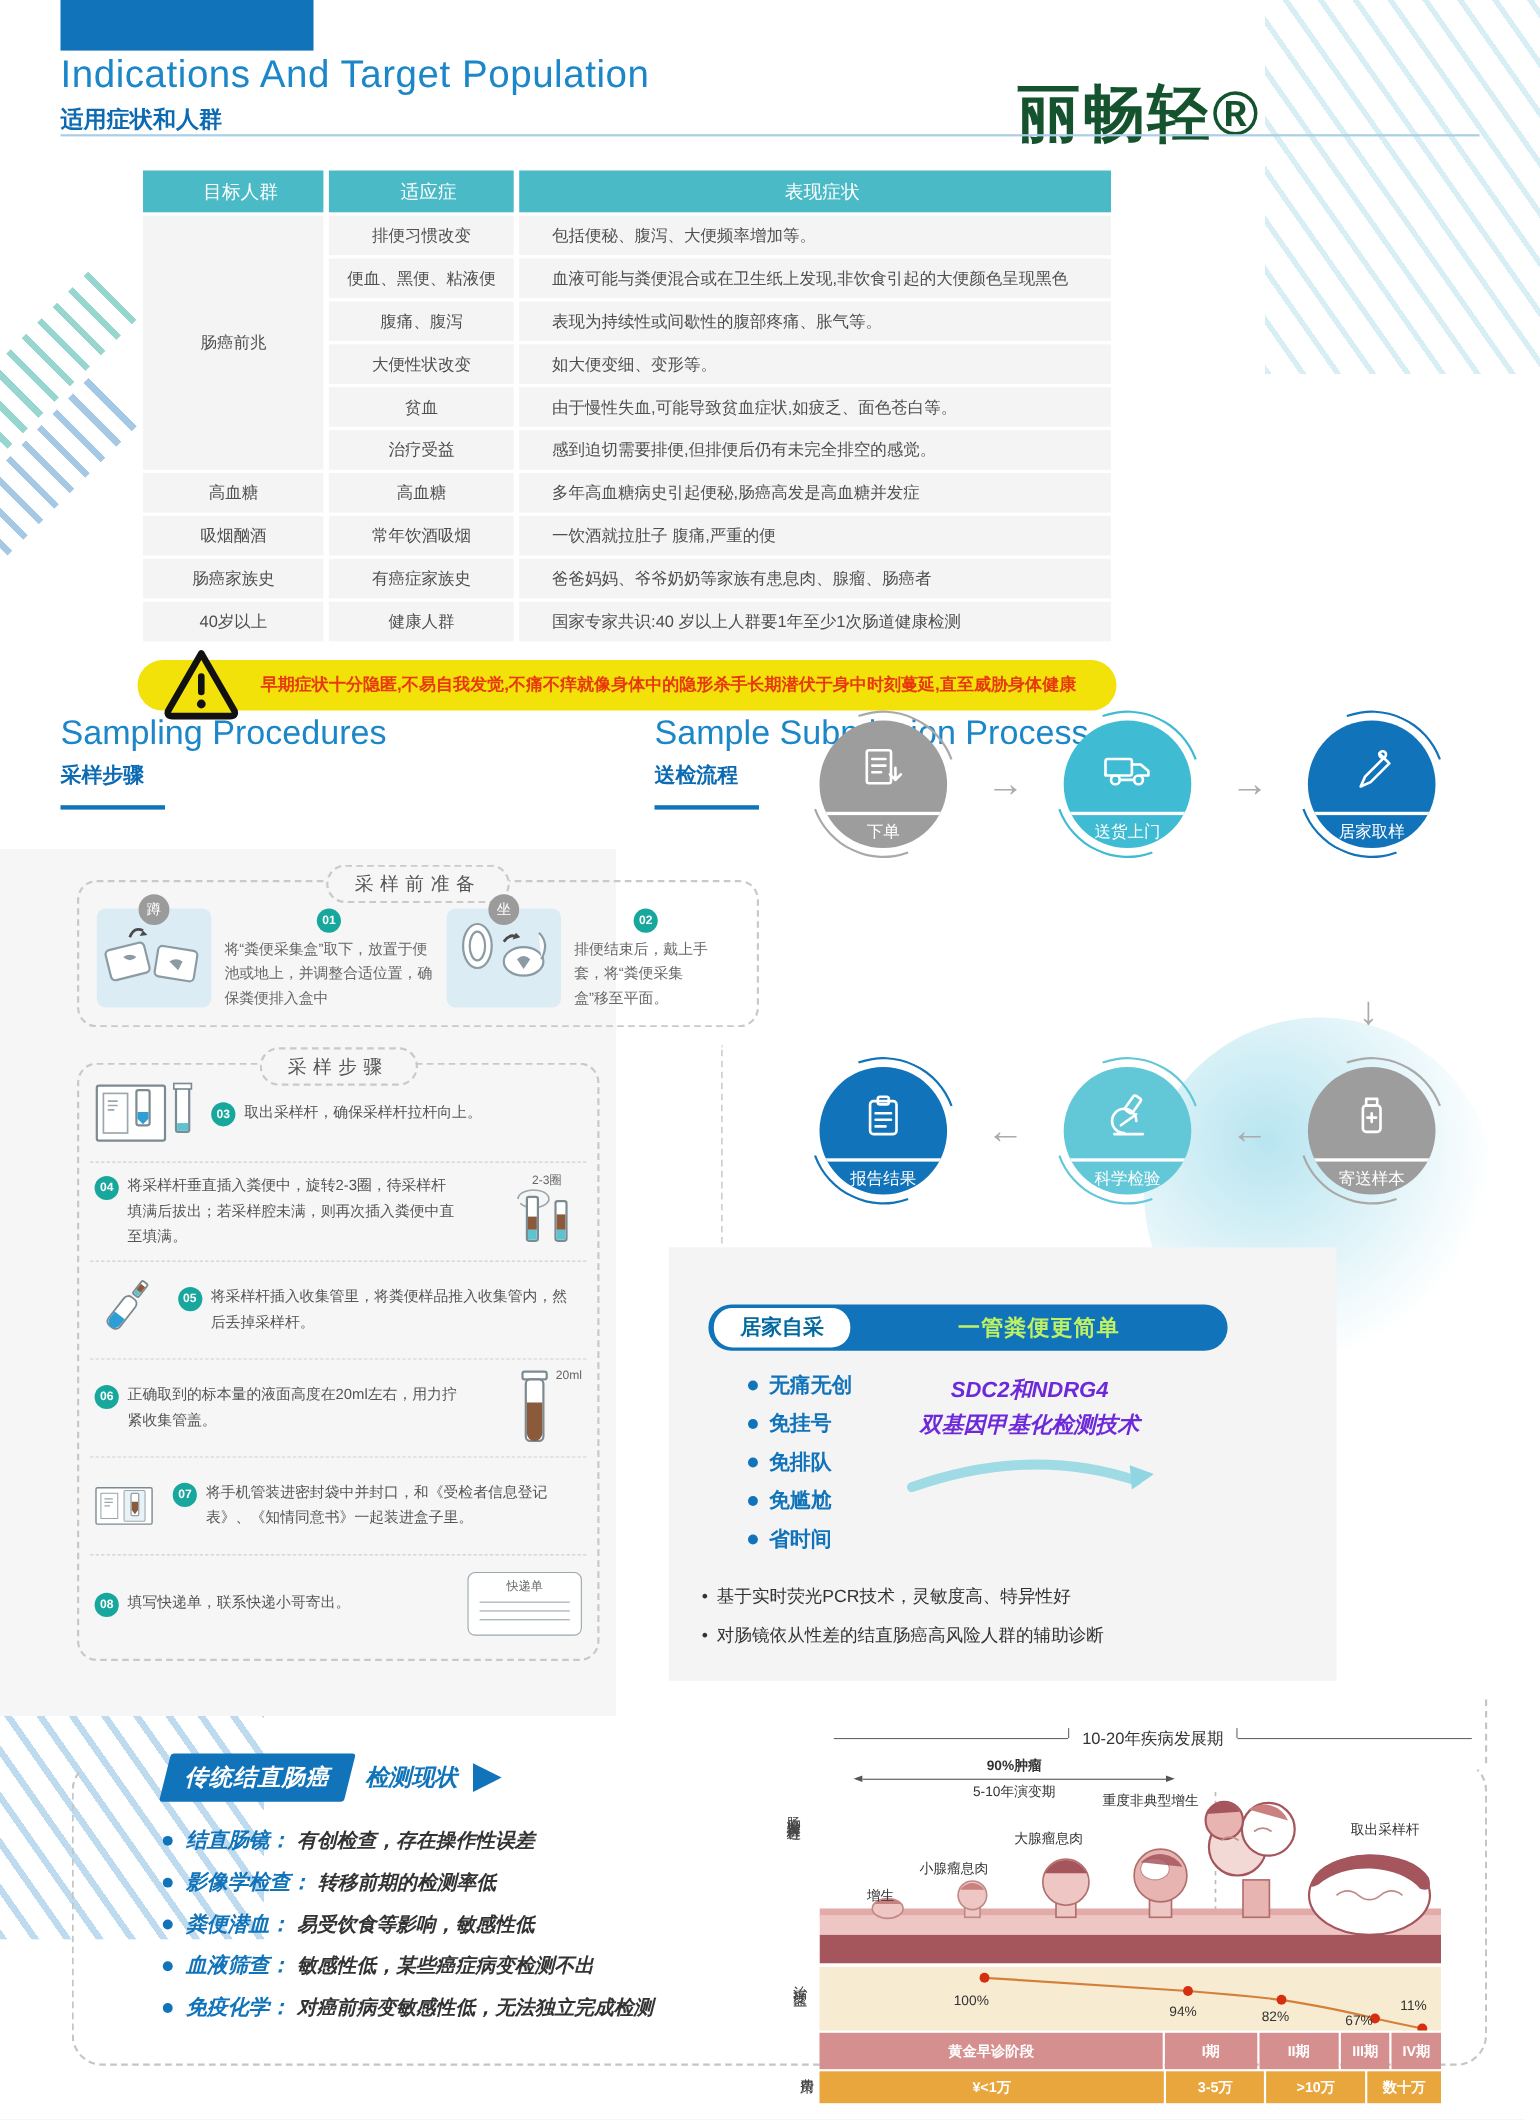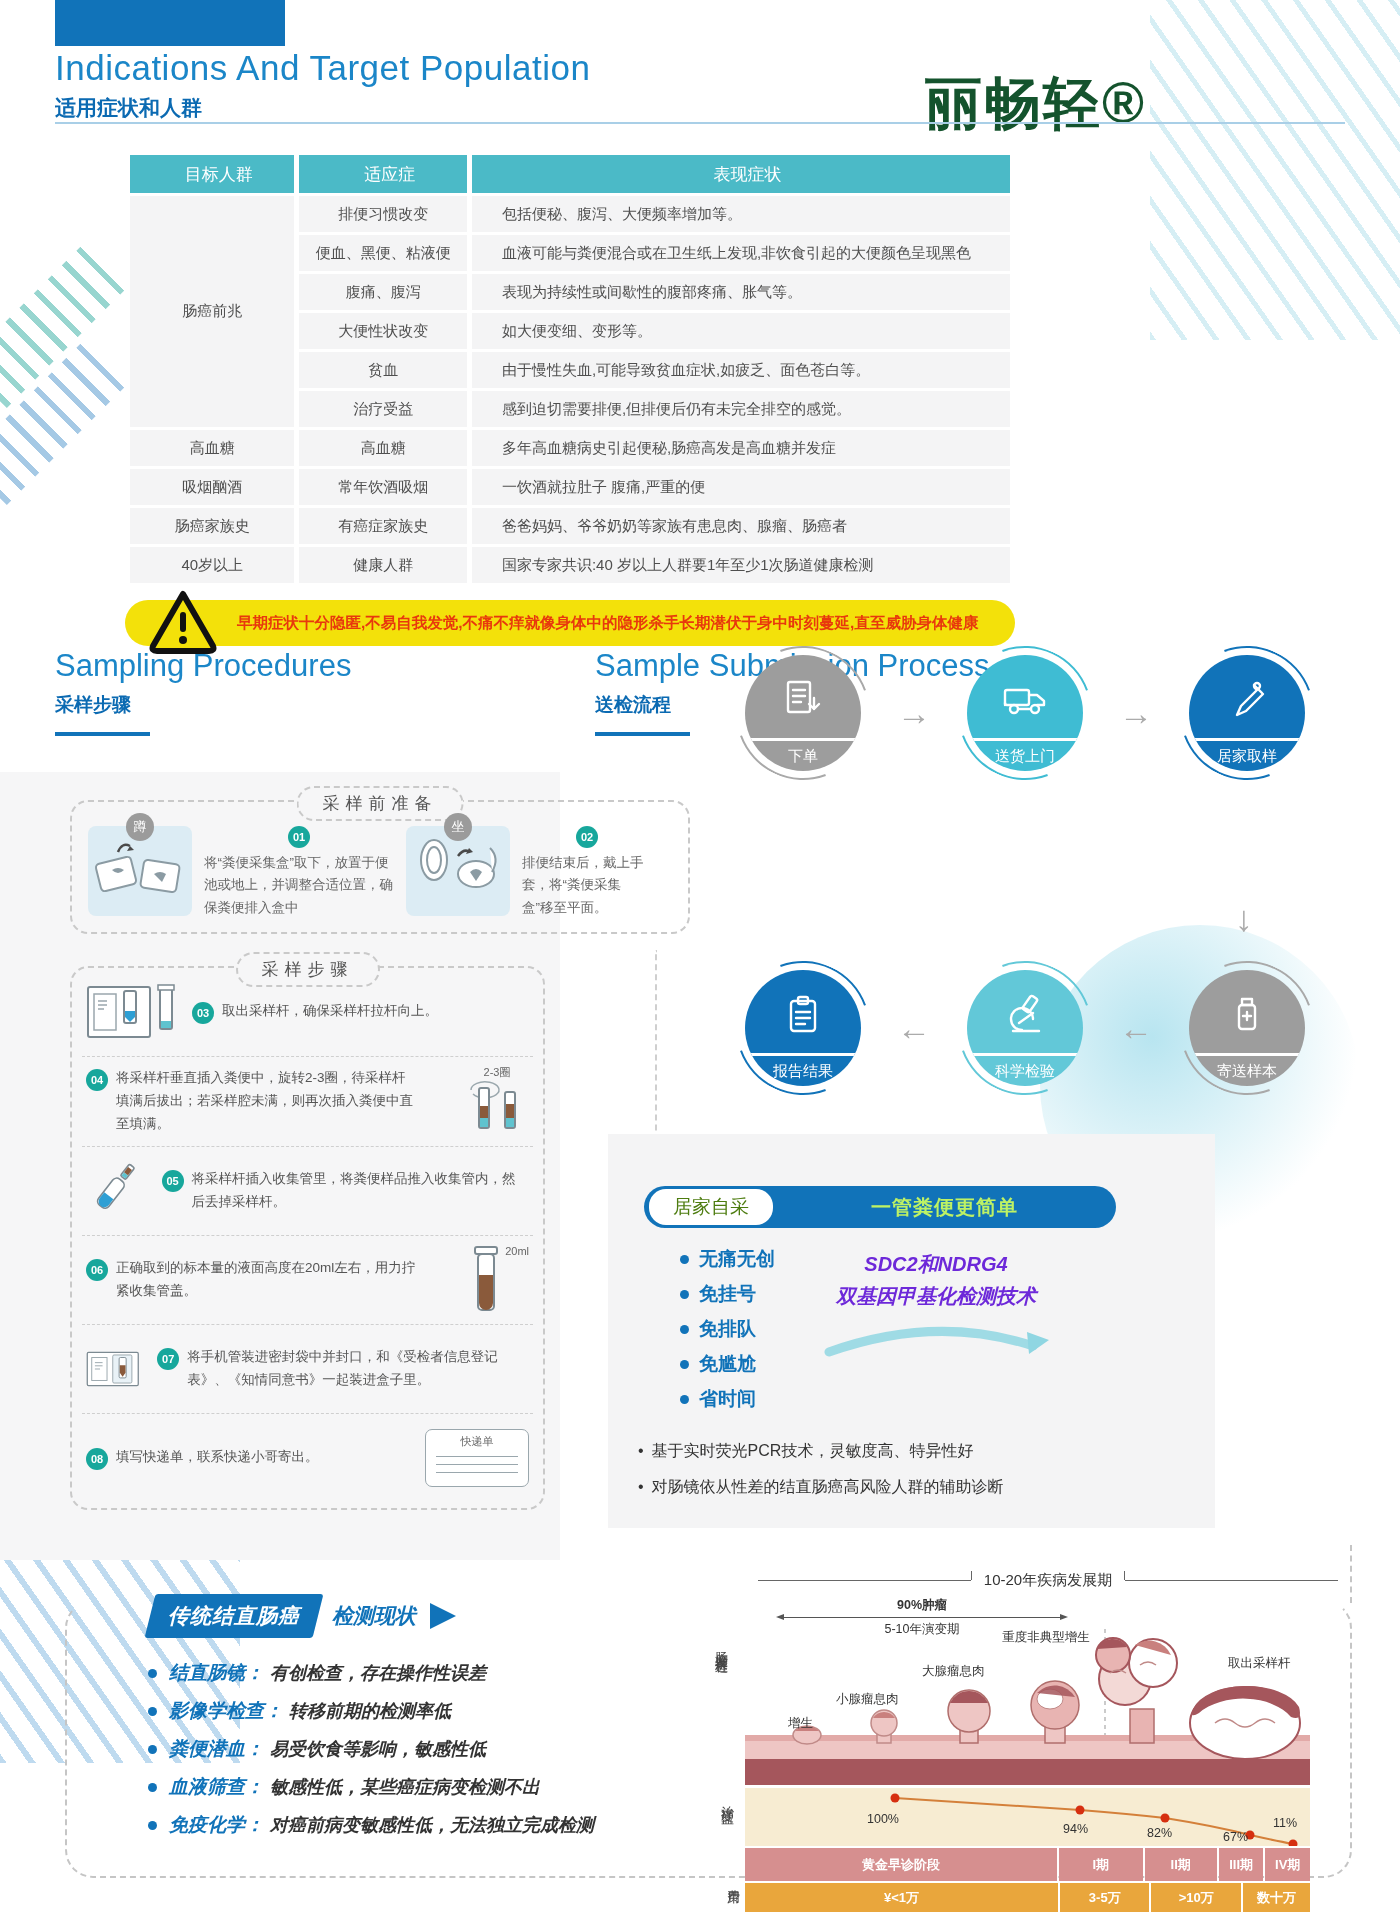--- a/index.html
+++ b/index.html
@@ -86,21 +86,21 @@
   .c-blue  { color:#1173b9; } .c-blue  .flow-circle { background:#1173b9; }
   .c-lteal { color:#62c8d8; } .c-lteal .flow-circle { background:#62c8d8; }
   .flow-icon-zone { flex:1; display:flex; align-items:center; justify-content:center; padding-top:6px; }
   .flow-label { height:33px; border-top:3px solid #fff; color:#fff; font-size:15px; display:flex; align-items:center; justify-content:center; }
   .flow-arrow { font-size:34px; color:#ababab; }
   .down-arrow { position:absolute; left:490px; top:243px; font-size:36px; color:#ababab; }
 
   
   .home-panel { position:absolute; left:608px; top:1134px; width:607px; height:394px; background:#f4f4f5; }
   .home-bar { margin:52px 0 0 36px; width:472px; height:42px; background:#1173b9; border-radius:21px; display:flex; align-items:center; }
-  .home-tag { background:#fff; border-radius:17px; margin-left:5px; padding:5px 24px; color:#4d7c0f; font-weight:normal; font-size:19px; }
+  .home-tag { background:#fff; border-radius:17px; margin-left:5px; padding:5px 24px; color:#0369a1; font-weight:bold; font-size:19px; }
   .home-headline { flex:1; text-align:center; color:#bef264; font-weight:bold; font-size:20px; letter-spacing:1px; }
   .home-body { display:flex; margin-top:18px; }
   .benefits { margin-left:72px; }
   .benefit { display:flex; align-items:center; gap:10px; color:#1173b9; font-weight:bold; font-size:19px; margin-bottom:9px; }
   .bdot { width:9px; height:9px; border-radius:50%; background:#1173b9; flex:none; }
   .tech { margin-left:46px; margin-top:2px; text-align:center; color:#6d28d9; font-weight:bold; font-style:italic; font-size:20px; line-height:1.6; }
   .home-points { margin:20px 0 0 30px; }
   .home-point { font-size:16px; color:#333; margin-bottom:15px; }
   .home-point::before { content:'•'; margin-right:8px; color:#333; }
 

